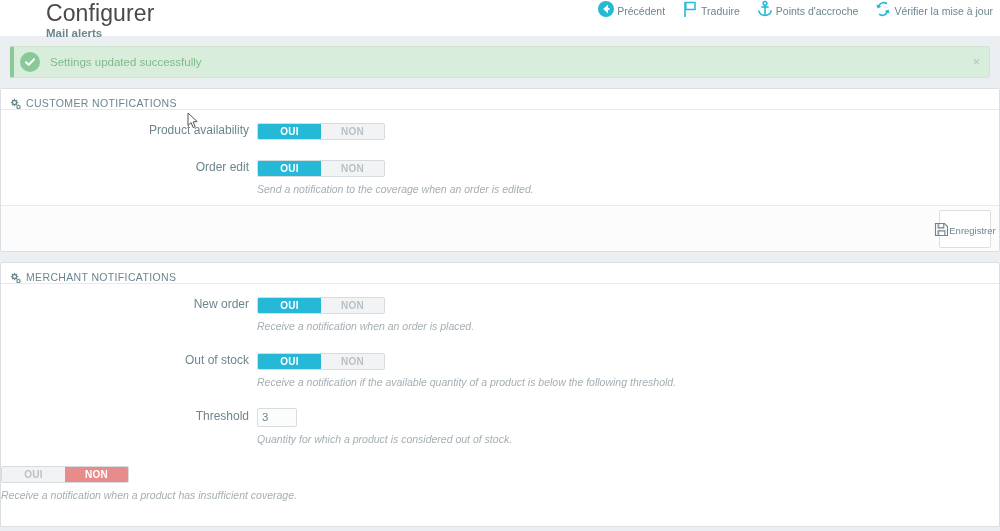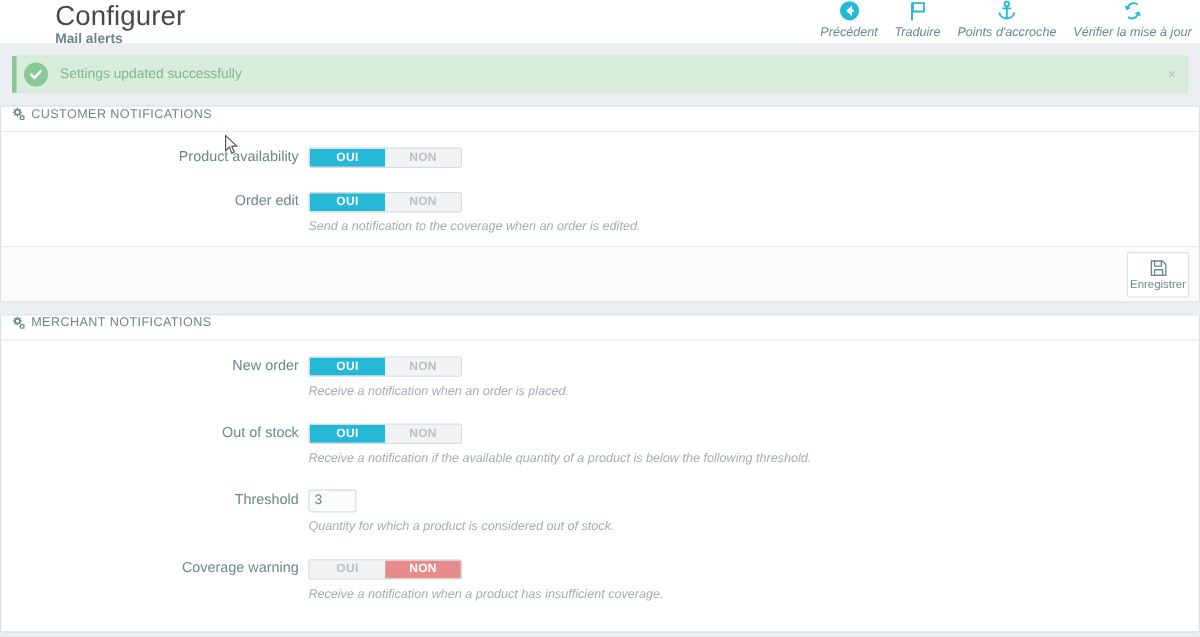--- a/index.html
+++ b/index.html
@@ -36,27 +36,26 @@
   .toolbar {
     position: absolute;
     top: 0; right: 0;
     height: 36px;
     display: flex;
     align-items: flex-start;
     padding-top: 0px;
   }
   .toolbar-btn {
     display: flex;
-    flex-direction: column;
+    flex-direction: row;
     align-items: center;
     justify-content: flex-start;
     padding: 0 7px;
     cursor: pointer;
     text-decoration: none;
-    font-style: italic;
   }
   .toolbar-icon {
     width: 22px; height: 22px;
     display: flex; align-items: center; justify-content: center;
     color: #25b9d7;
     margin-top: -2px;
   }
   .toolbar-icon svg { display: block; }
   .toolbar-label {
     font-size: 10.5px;
@@ -108,22 +107,22 @@
   .panel {
     background: #ffffff;
     border: 1px solid #dcdfe1;
     border-radius: 2px;
     margin: 10px 0 0 0;
   }
   .panel-wrap { padding: 0 0px; }
   .panel-header {
     height: 21px;
     display: flex;
-    align-items: flex-start;
-    padding: 0 0 16px 9px;
+    align-items: flex-end;
+    padding: 0 0 0 9px;
     border-bottom: 1px solid #e8eaec;
     background: #ffffff;
   }
   .panel-header .cogs-icon {
     margin-right: 5px;
     display: flex; align-items: center;
     color: #6c868e;
   }
   .panel-title {
     font-size: 10.5px;
@@ -208,21 +207,21 @@
     justify-content: flex-end;
     padding-right: 8px;
   }
   .save-btn {
     width: 52px;
     height: 38px;
     border: 1px solid #dcdfe1;
     border-radius: 2px;
     background: #ffffff;
     display: flex;
-    flex-direction: column;
+    flex-direction: row;
     align-items: center;
     justify-content: center;
     cursor: pointer;
     padding-top: 2px;
   }
   .save-icon { color: #6c868e; display: flex; }
   .save-label {
     font-size: 9.5px;
     color: #6c868e;
     margin-top: 2px;
@@ -407,21 +406,20 @@
         <div class="form-label">Threshold</div>
         <div class="form-control">
           <input class="text-input" type="text" value="3" style="">
           <div class="hint">Quantity for which a product is considered out of stock.</div>
         </div>
       </div>
 
       <div class="row-gap"></div>
 
       <div class="form-row">
-        <div class="form-label">Coverage warning</div>
         <div class="form-control">
           <div class="switch">
             <div class="switch-opt">OUI</div>
             <div class="switch-opt on-no">NON</div>
           </div>
           <div class="hint">Receive a notification when a product has insufficient coverage.</div>
         </div>
       </div>
 
       <div class="row-gap"></div>

